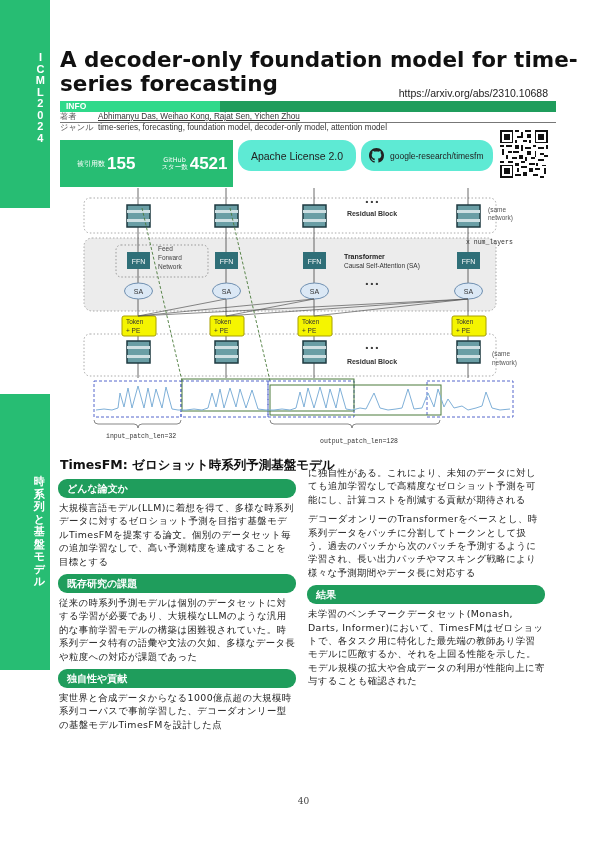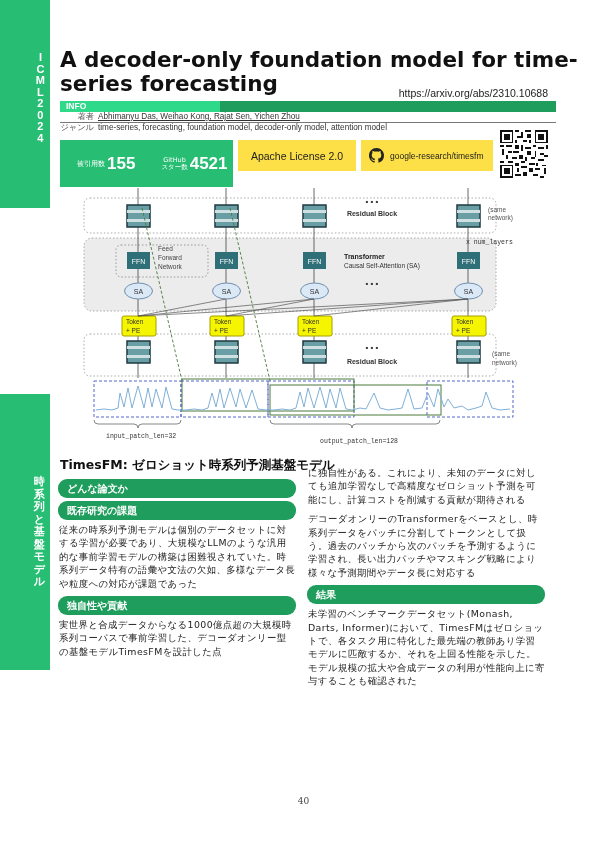--- a/index.html
+++ b/index.html
@@ -25,33 +25,33 @@
     }
     .url { position: absolute; right: 59px; top: 87px; font-size: 10.5px; color: #222; font-family: "Liberation Sans", sans-serif; }
 
     .info-bar { position: absolute; left: 60px; top: 101px; width: 496px; height: 11px; background: #1f9d5c; }
     .info-bar .info-tab { position: absolute; left: 0; top: 0; width: 160px; height: 11px; background: #2fd98a; }
     .info-bar .info-label { position: absolute; left: 6px; top: 0; font-size: 8.5px; line-height: 11px; font-weight: bold; color: #ffffff; font-family: "Liberation Sans", sans-serif; text-align: right; }
 
     .meta { position: absolute; left: 60px; width: 496px; font-size: 8.2px; line-height: 10px; color: #333; font-family: "Liberation Sans", sans-serif; white-space: nowrap; }
     .meta-authors { top: 112px; border-bottom: 1px solid #777; height: 11px; }
     .meta-genre { top: 123px; height: 10px; width: 460px; }
-    .meta .mk { display: inline-block; width: 38px; text-align: right; padding-right: 4px; color: #555; }
+    .meta .mk { display: inline-block; width: 38px; padding-right: 4px; color: #555; }
     .meta-authors .mv { text-decoration: underline; }
 
     .badge-green {
       position: absolute; left: 60px; top: 140px; width: 173px; height: 47px; background: #27bd73;
       color: #fff; display: flex; align-items: center;
     }
     .badge-green .lbl { font-size: 7px; margin-left: 17px; }
     .badge-green .num { font-size: 17px; font-weight: bold; font-family: "Liberation Sans", sans-serif; margin-left: 2px; }
     .badge-green .lbl2 { font-size: 6.5px; line-height: 7px; margin-left: 26px; text-align: center; }
     .badge-gray {
-      position: absolute; top: 140px; height: 31px; background: #fde047; color: #222;
-      display: flex; align-items: center; font-family: "Liberation Sans", sans-serif;
+      position: absolute; top: 140px; height: 31px; background: #5eead4; color: #222;
+      display: flex; align-items: center; font-family: "Liberation Sans", sans-serif; border-radius: 13px;
     }
     .badge-license { left: 238px; width: 118px; justify-content: center; font-size: 10.5px; }
     .badge-repo { left: 361px; width: 132px; font-size: 8.5px; padding-left: 8px; }
     .badge-repo svg { margin-right: 6px; }
 
     .qr { position: absolute; left: 500px; top: 130px; width: 48px; height: 48px; }
 
     .diagram { position: absolute; left: 82px; top: 188px; width: 450px; height: 258px; }
 
     .section-title {
@@ -309,20 +309,21 @@
   <path d="M12,232 q0,4 4,4 h36 q4,0 4,4 q0,-4 4,-4 h35 q4,0 4,-4" fill="none" stroke="#555" stroke-width="0.7"></path>
   <path d="M188,232 q0,4 4,4 h74 q4,0 4,4 q0,-4 4,-4 h80 q4,0 4,-4" fill="none" stroke="#555" stroke-width="0.7"></path>
   <text x="24" y="250" font-size="6.5" fill="#333" font-family="Liberation Mono, monospace">input_patch_len=32</text>
   <text x="238" y="255" font-size="6.5" fill="#333" font-family="Liberation Mono, monospace">output_patch_len=128</text>
 </svg>
 
 <h2 class="section-title">TimesFM: ゼロショット時系列予測基盤モデル</h2>
 
 <div class="col col-left">
   <div class="hdr">どんな論文か</div>
+  <p class="para">大規模言語モデル(LLM)に着想を得て、多様な時系列データに対するゼロショット予測を目指す基盤モデルTimesFMを提案する論文。個別のデータセット毎の追加学習なしで、高い予測精度を達成することを目標とする</p>
   <div class="hdr">既存研究の課題</div>
   <p class="para">従来の時系列予測モデルは個別のデータセットに対する学習が必要であり、大規模なLLMのような汎用的な事前学習モデルの構築は困難視されていた。時系列データ特有の語彙や文法の欠如、多様なデータ長や粒度への対応が課題であった</p>
   <div class="hdr">独自性や貢献</div>
   <p class="para">実世界と合成データからなる1000億点超の大規模時系列コーパスで事前学習した、デコーダオンリー型の基盤モデルTimesFMを設計した点</p>
 </div>
 
 <div class="col col-right">
   <p class="para">に独自性がある。これにより、未知のデータに対しても追加学習なしで高精度なゼロショット予測を可能にし、計算コストを削減する貢献が期待される</p>
   <p class="para">デコーダオンリーのTransformerをベースとし、時系列データをパッチに分割してトークンとして扱う。過去のパッチから次のパッチを予測するように学習され、長い出力パッチやマスキング戦略により様々な予測期間やデータ長に対応する</p>
   <div class="hdr">結果</div>

